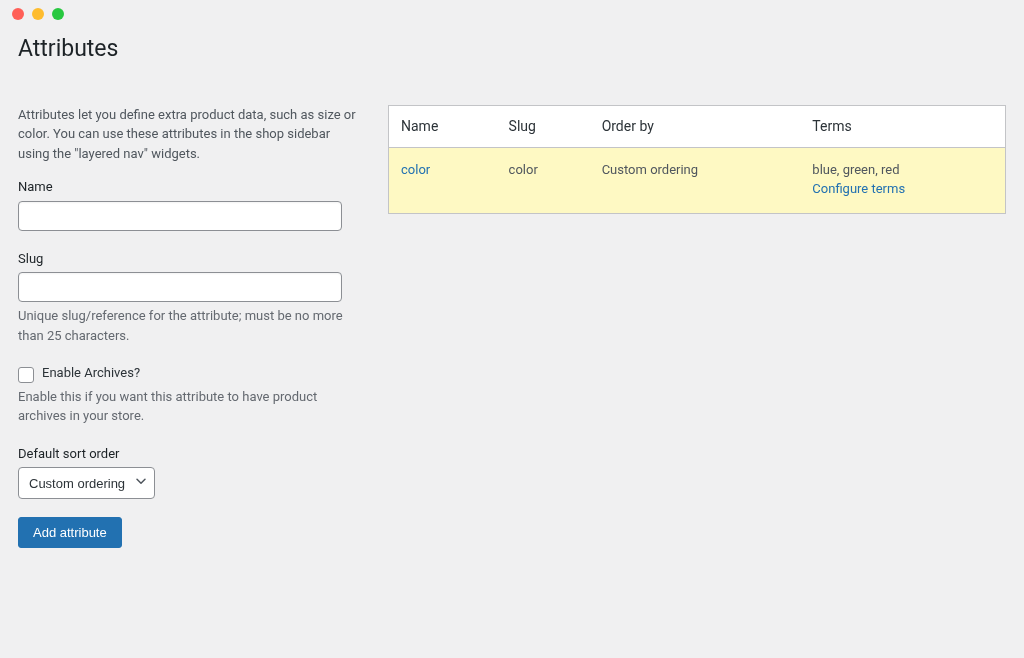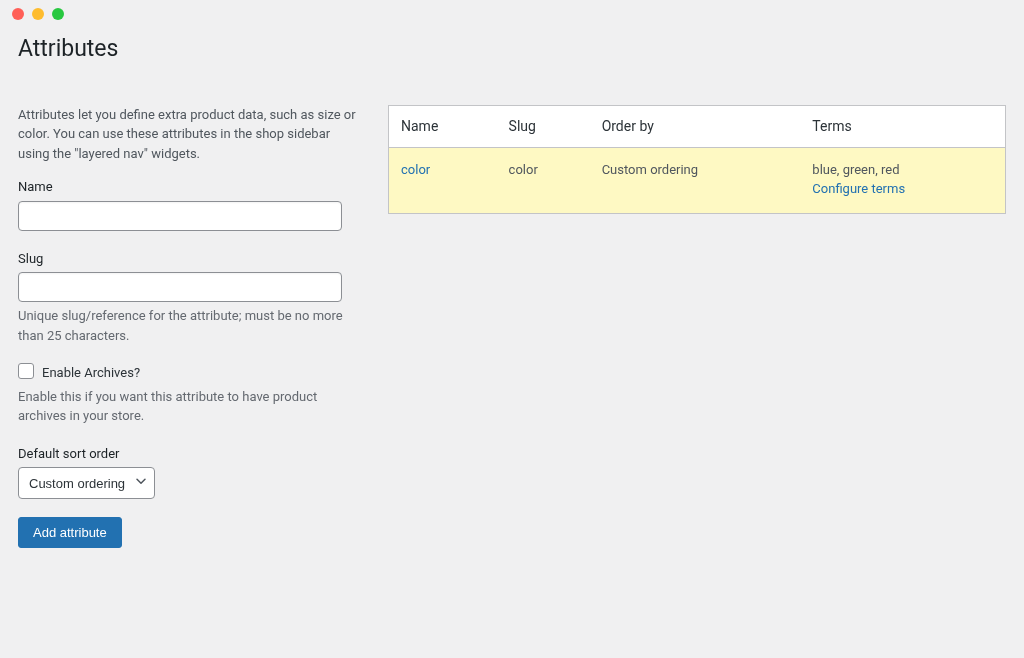--- a/index.html
+++ b/index.html
@@ -76,21 +76,21 @@
     background: #fff;
     box-shadow: inset 0 1px 2px rgba(0,0,0,0.05);
   }
   .field .help {
     color: #646970;
     font-size: 13px;
     margin-top: 4px;
   }
   .checkbox-row {
     display: flex;
-    align-items: flex-start;
+    align-items: flex-end;
     gap: 8px;
     margin-bottom: 4px;
   }
   .checkbox-row input[type="checkbox"] {
     width: 16px;
     height: 16px;
     border: 1px solid #8c8f94;
     border-radius: 3px;
     appearance: none;
     background: #fff;

